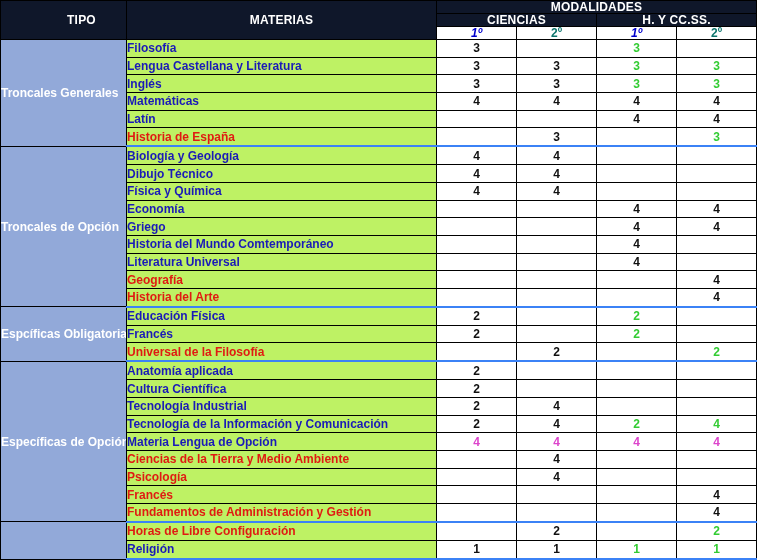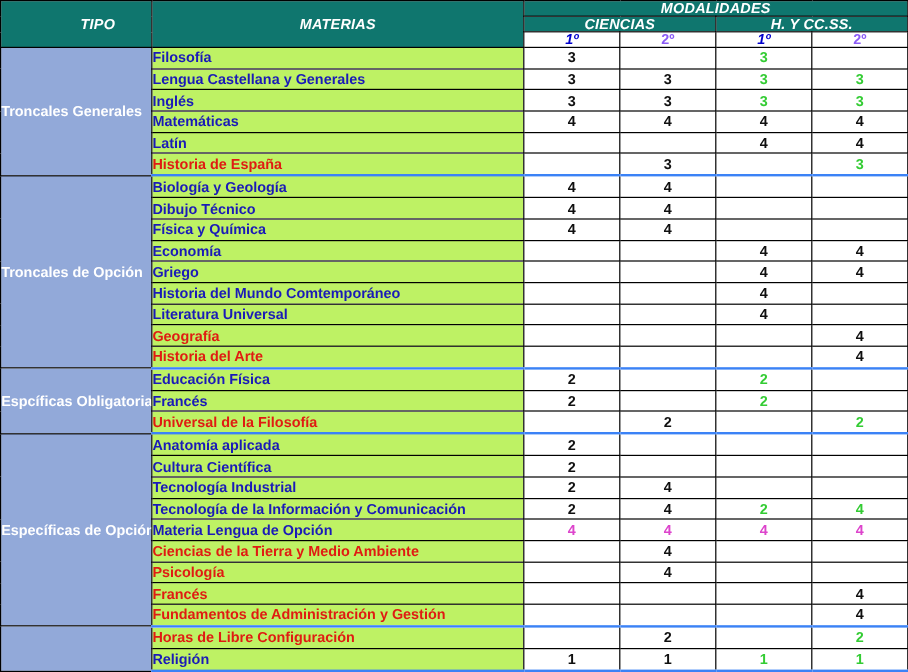--- a/index.html
+++ b/index.html
@@ -34,41 +34,40 @@
     font-weight: bold;
     font-size: 12px;
     line-height: 1;
     box-sizing: border-box;
     overflow: hidden;
     white-space: nowrap;
   }
 
   
   .hd {
-    background: #0f766e;
+    background: #0f172a;
     color: #ffffff;
     text-align: center;
     vertical-align: middle;
     font-size: 13px;
     letter-spacing: 0.2px;
-    font-style: italic;
   }
   .hd-tipo { font-size: 13px; }
   .hd-materias { font-size: 13px; }
   .hd-mod { font-size: 12px; }
   .hd-sub { font-size: 12px; }
 
   .yr {
     background: #ffffff;
     text-align: center;
     vertical-align: middle;
     font-size: 11px;
   }
   .yr-1 { color: #0000cc; font-style: italic; }
-  .yr-2 { color: #8b5cf6; }
+  .yr-2 { color: #0f766e; }
 
   
   .grp {
     background: #92a9d9;
     color: #ffffff;
     text-align: left;
     vertical-align: middle;
     font-size: 12.5px;
     white-space: normal;
     line-height: 1.25;
@@ -128,21 +127,21 @@
     <tbody id="tbody">
         <tr>
           <td class="grp" rowspan="6">Troncales Generales</td>
           <td class="subj block-col c-blue">Filosofía</td>
           <td class="num n-black">3</td>
           <td class="num n-black"></td>
           <td class="num n-green">3</td>
           <td class="num n-black"></td>
         </tr>
         <tr>
-          <td class="subj block-col c-blue">Lengua Castellana y Generales</td>
+          <td class="subj block-col c-blue">Lengua Castellana y Literatura</td>
           <td class="num n-black">3</td>
           <td class="num n-black">3</td>
           <td class="num n-green">3</td>
           <td class="num n-green">3</td>
         </tr>
         <tr>
           <td class="subj block-col c-blue">Inglés</td>
           <td class="num n-black">3</td>
           <td class="num n-black">3</td>
           <td class="num n-green">3</td>

